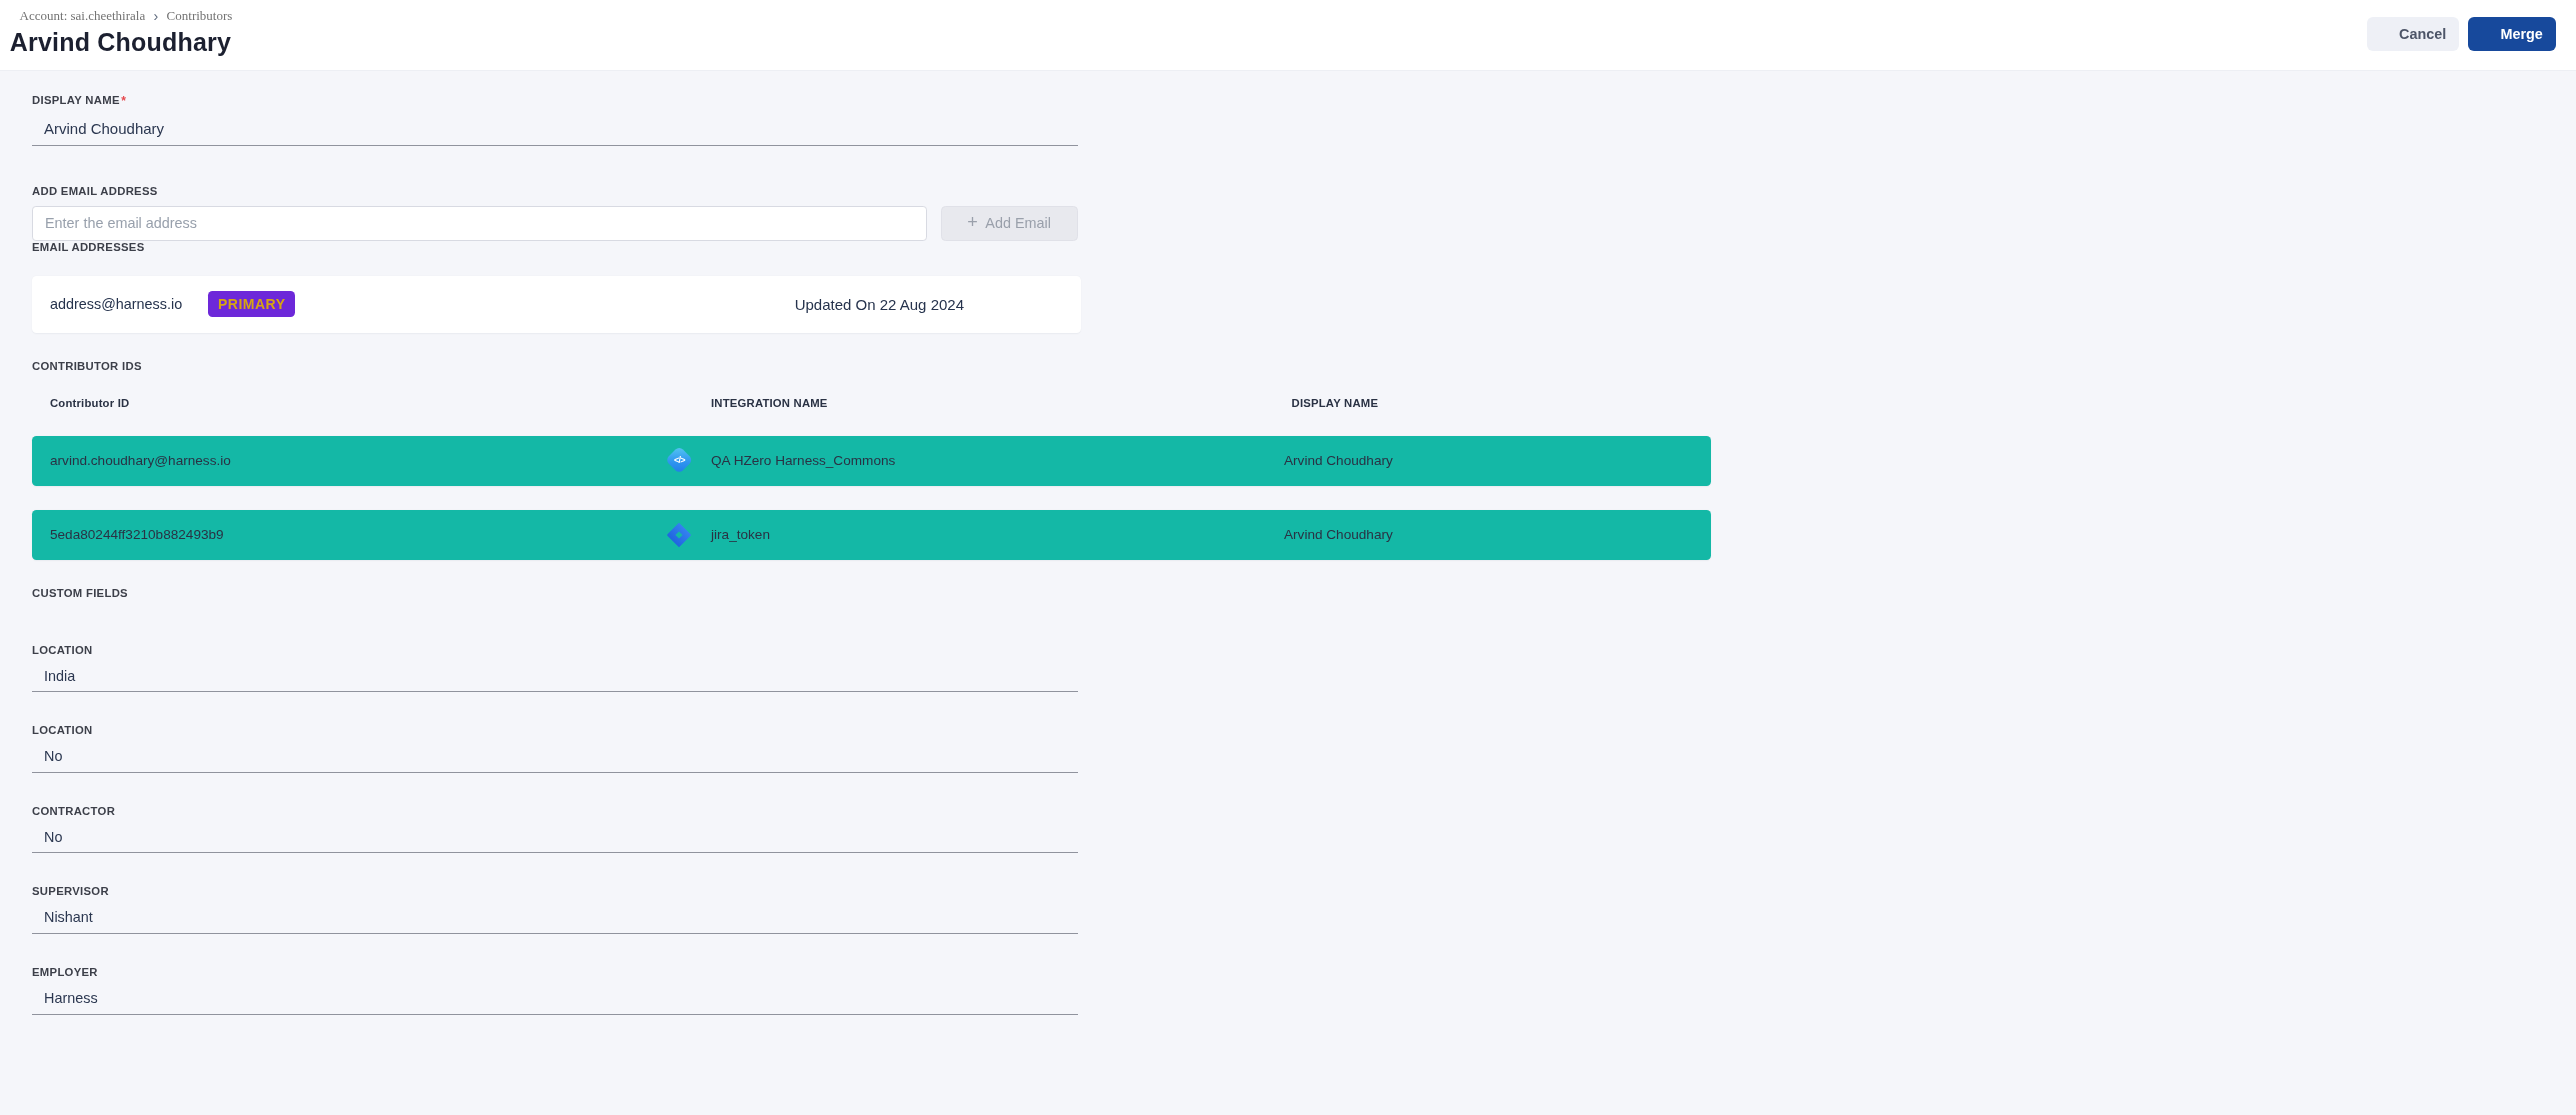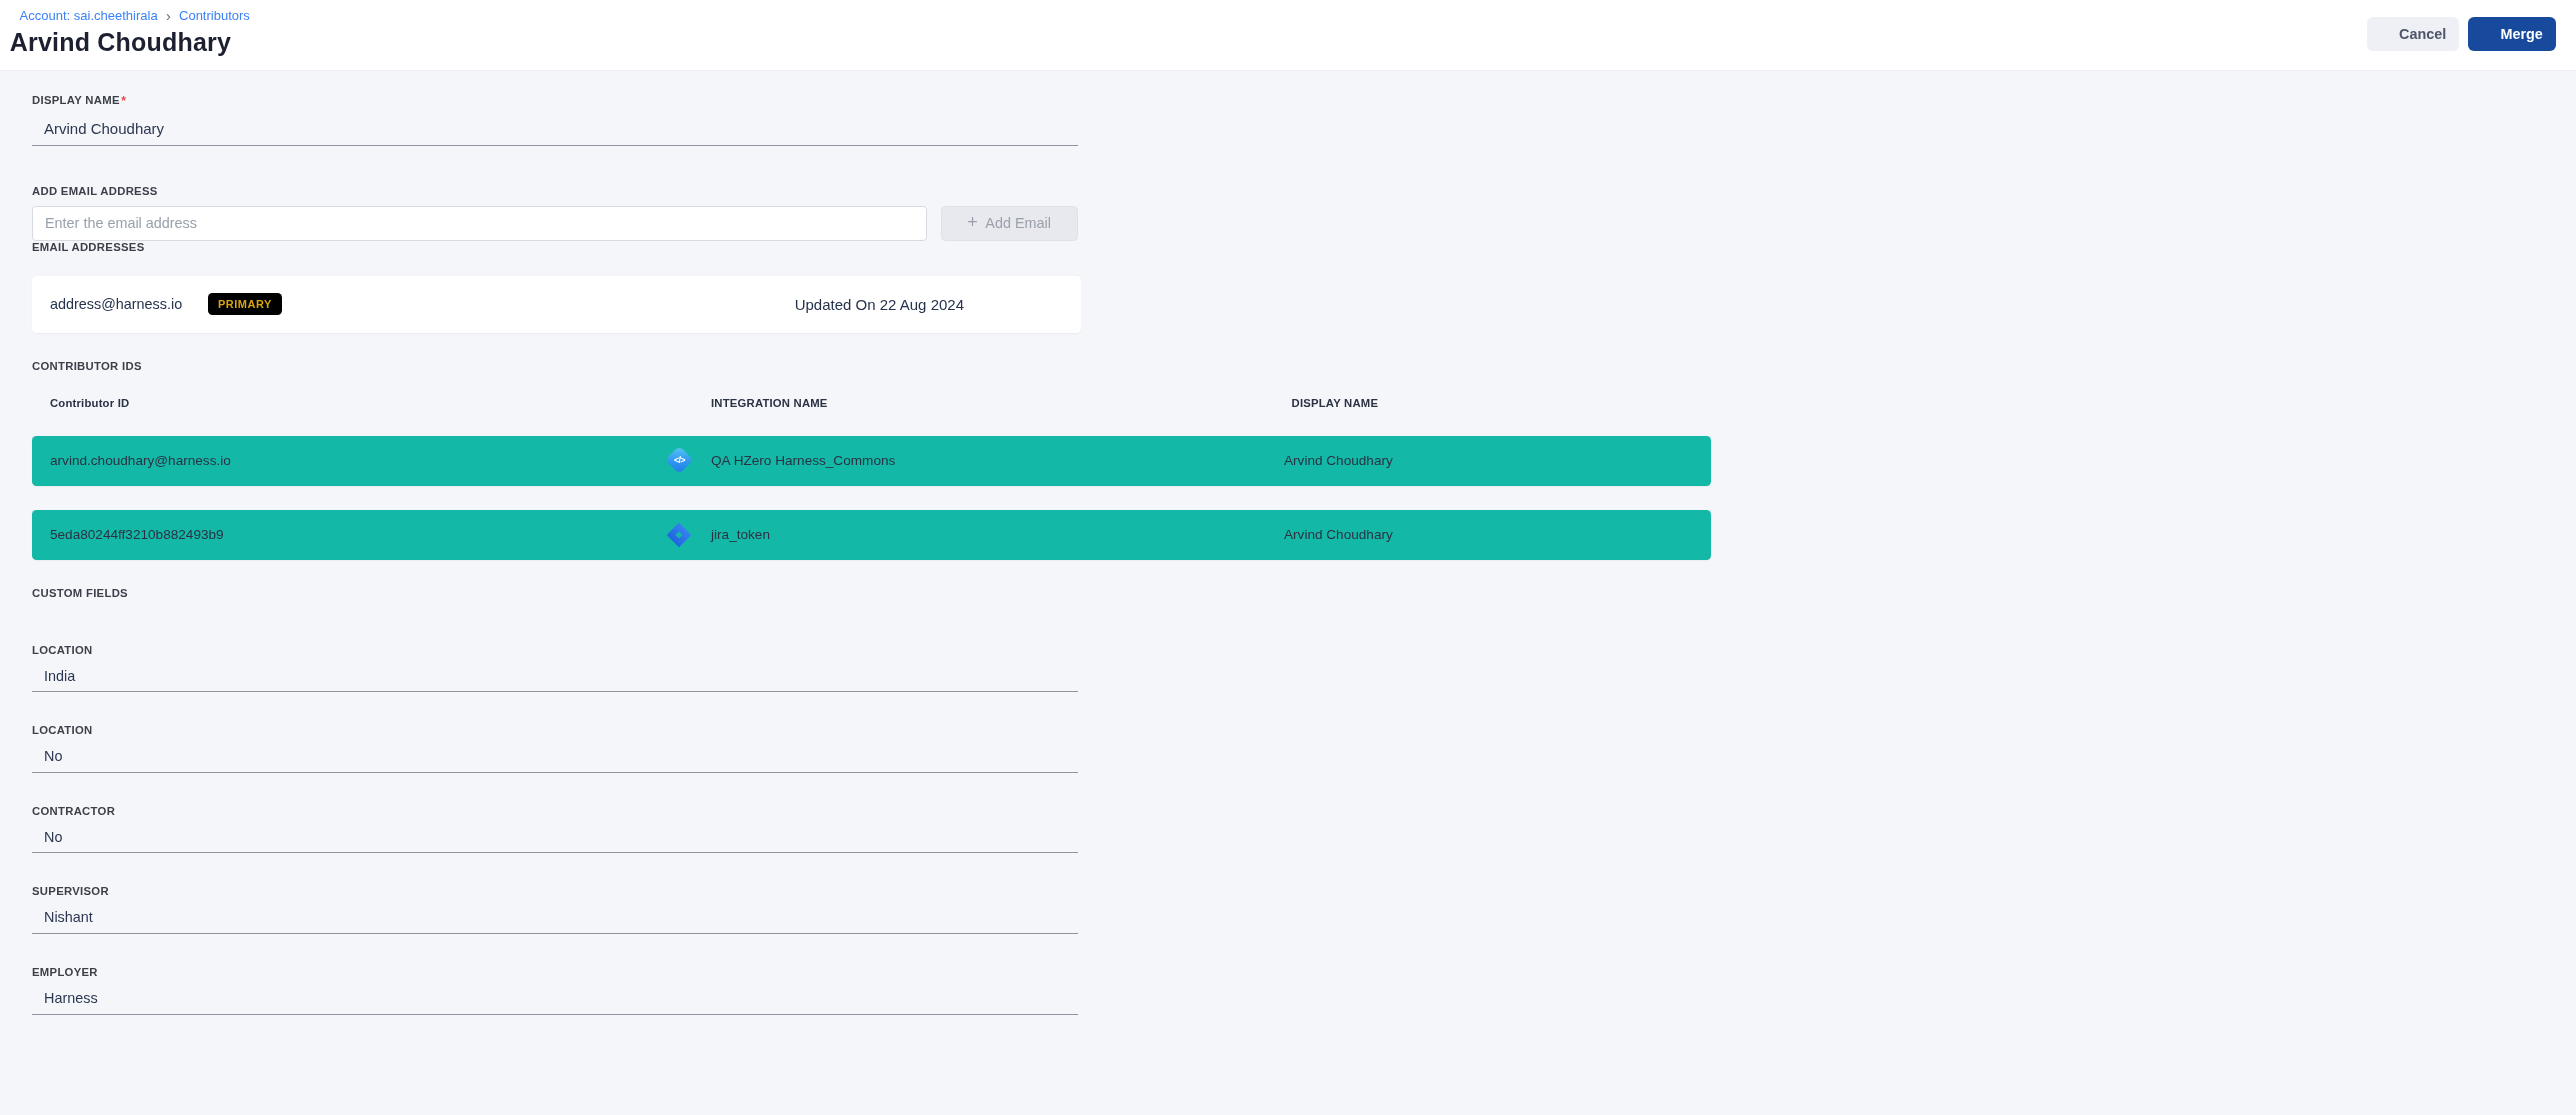--- a/index.html
+++ b/index.html
@@ -17,21 +17,21 @@
     height:71px;
     background:#ffffff;
     border-bottom:0.8px solid #edeff4;
     padding:7.6px 0 0 9.8px;
   }
   .breadcrumb {
     display:flex; align-items:center; gap:8.3px;
     margin-left:9.8px;
     font-size:13px; line-height:16px;
   }
-  .crumb { color:#3b82f6; text-decoration:none; cursor:pointer; }
+  .crumb { color:#737373; text-decoration:none; cursor:pointer;font-family:Liberation Serif, serif; }
   .crumb-sep { color:#5f6b7e; font-size:14.4px; line-height:1; padding-top:0.8px; }
   .page-title {
     margin-top:4.5px;
     font-size:25px; font-weight:700; letter-spacing:0.2px;
     color:#1c2030;
   }
   .top-actions {
     position:absolute; top:16.6px; right:20.4px;
     display:flex; gap:9px;
   }
@@ -88,22 +88,22 @@
     margin-top:23px;
     width:1049px; height:57px;
     background:#ffffff; border-radius:4.5px;
     box-shadow:0 0.8px 1.5px rgba(25,35,64,.05);
     display:flex; align-items:center;
     padding:0 117px 0 18px;
   }
   .email-text { font-size:14.4px; color:#26334d; }
   .primary-badge {
     margin-left:26px;
-    background:#000000; color:#d7a512;
-    font-size:11px; font-weight:700; letter-spacing:0.5px;
+    background:#6d28d9; color:#d7a512;
+    font-size:14px; font-weight:700; letter-spacing:0.5px;
     padding:5.3px 9.8px; border-radius:4.5px;
   }
   .updated-on { margin-left:auto; font-size:15px; color:#26334d; }
 
   .group-contributor-ids { margin-top:27px; }
   .t-head {
     margin-top:25px;
     width:1679px; padding-left:18px;
     display:grid; grid-template-columns:615px 619px 1fr;
     font-size:11.3px; font-weight:700; color:#2a3244; letter-spacing:0.2px;

